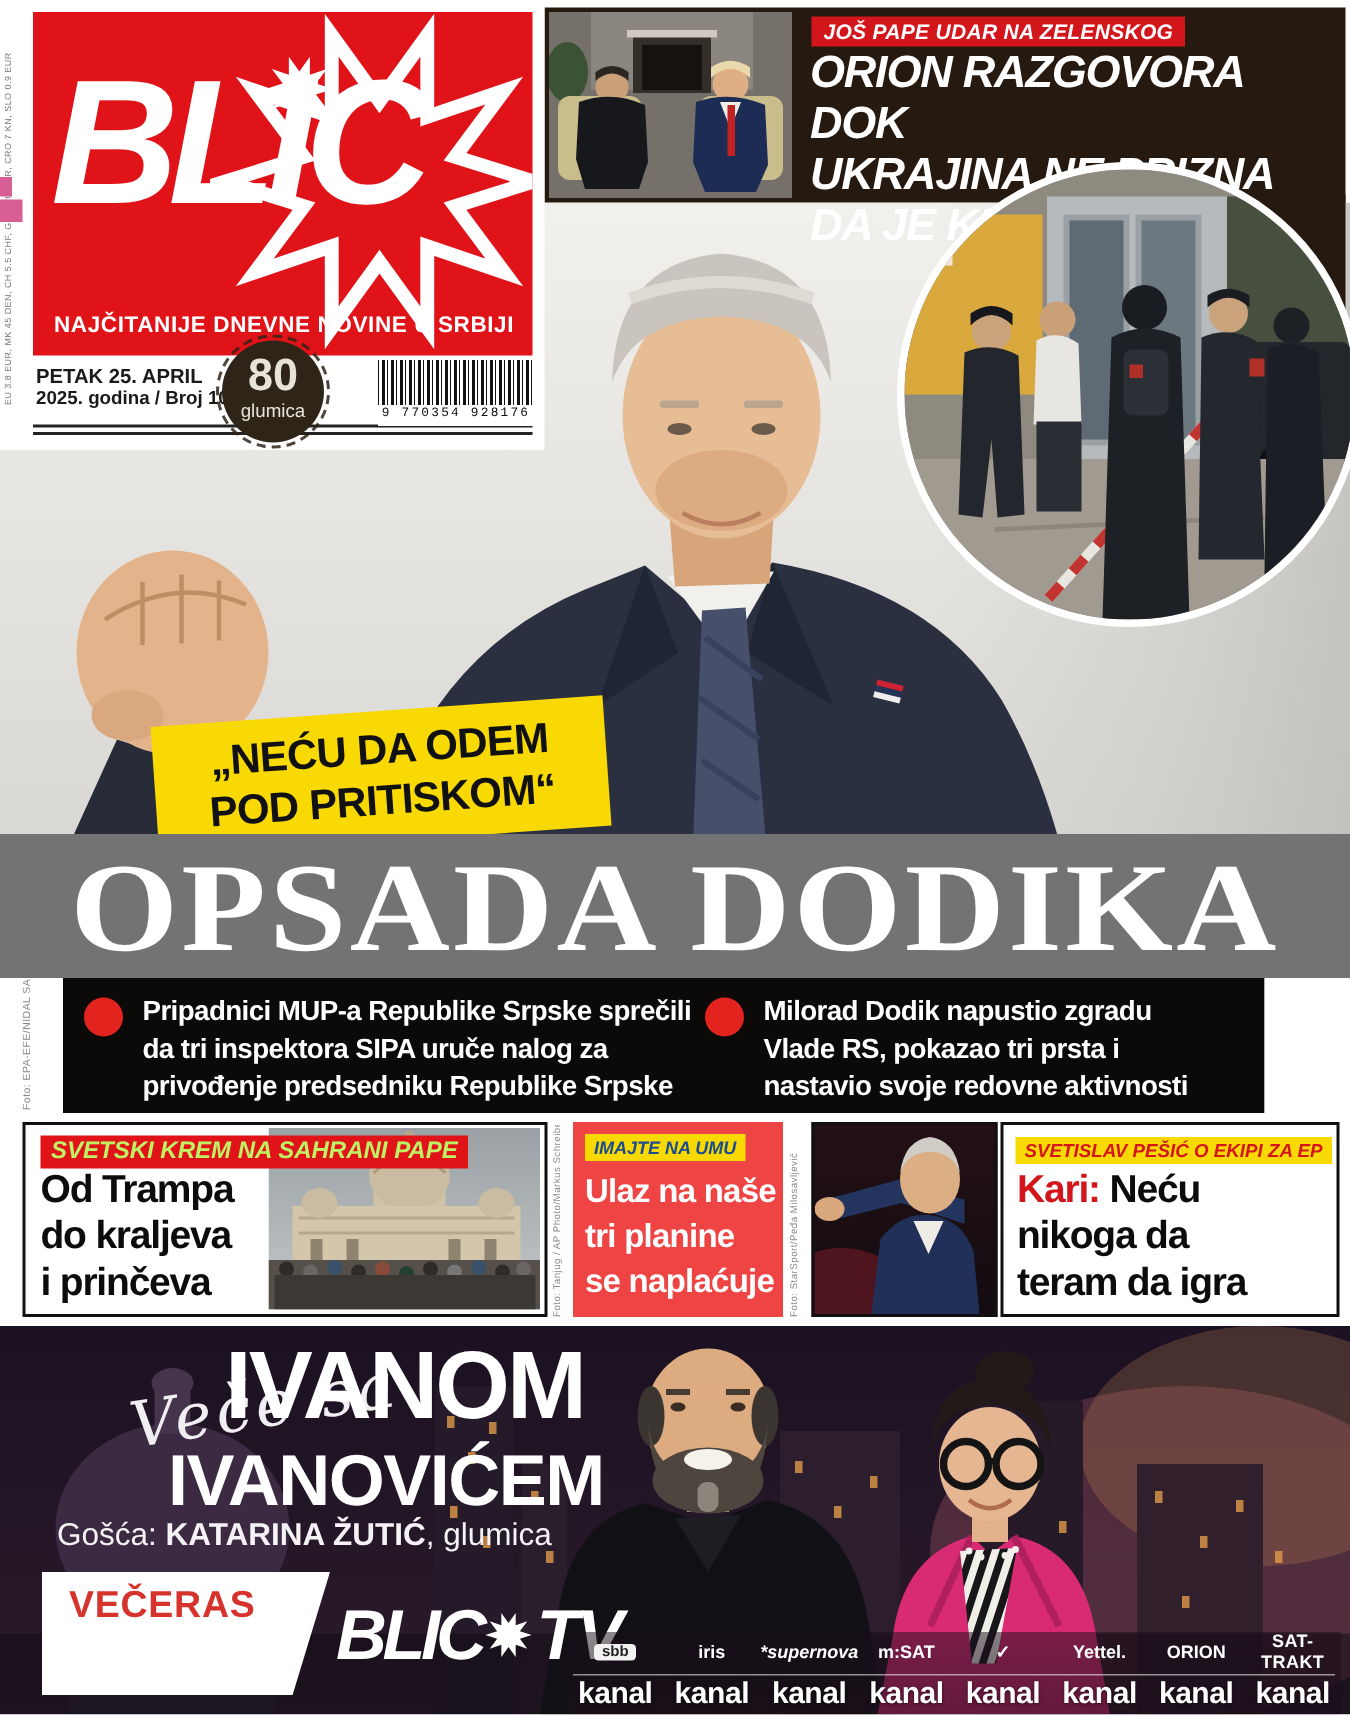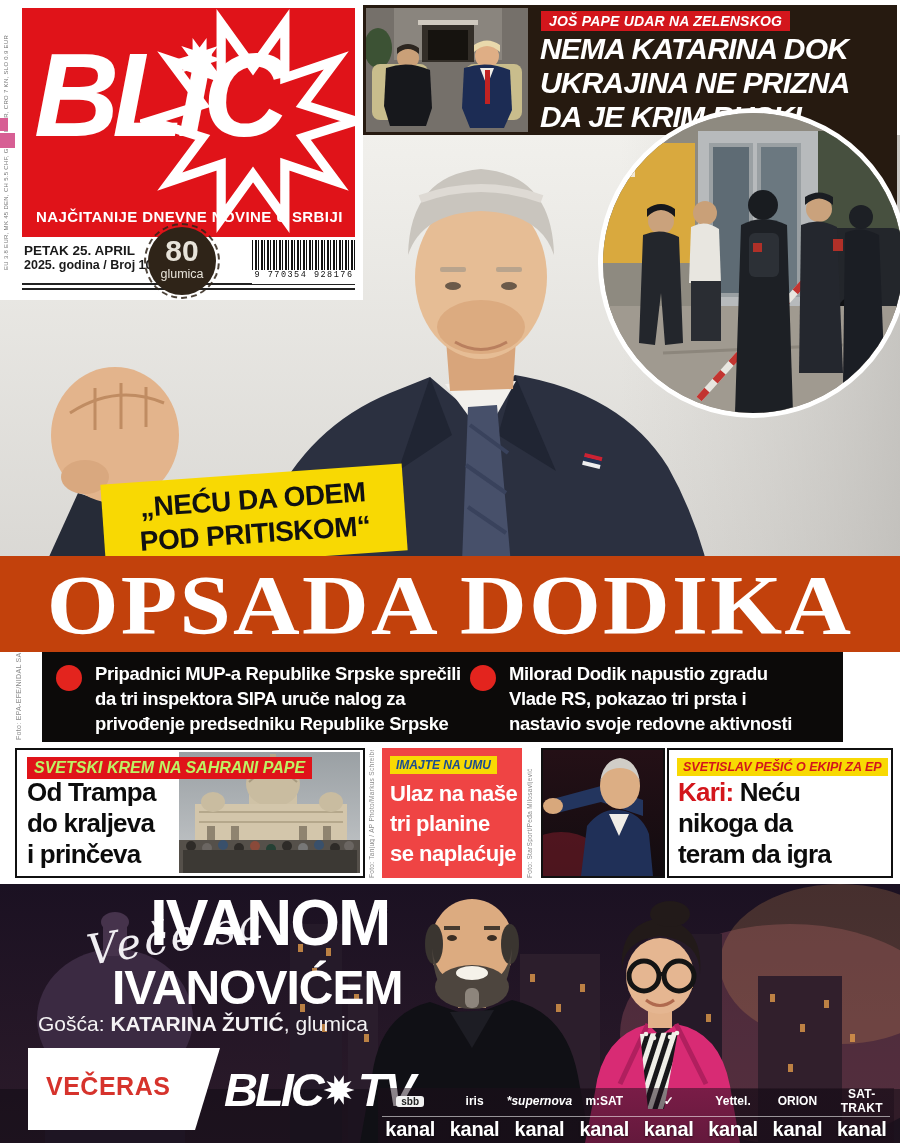--- a/index.html
+++ b/index.html
@@ -44,21 +44,21 @@
   
   #siege-photo{left:598px;top:108px;width:300px;height:300px;border:5px solid #fff;border-radius:50%;overflow:hidden;
                background:#9a948c;z-index:4;}
 
   
   #quote-box{left:103px;top:474px;width:302px;background:#F8D903;transform:rotate(-4deg);padding:9px 0 10px;
              text-align:center;z-index:5;}
   #quote-box div{font-size:28px;line-height:34px;font-weight:900;color:#111;letter-spacing:-.5px;}
 
   
-  #headline-band{left:0;top:556px;width:900px;height:97px;background:#c2410c;z-index:6;text-align:center;}
+  #headline-band{left:0;top:556px;width:900px;height:97px;background:#737373;z-index:6;text-align:center;}
   #main-headline{font-family:"Liberation Serif","DejaVu Serif",serif;font-weight:bold;color:#fff;font-size:84px;
                  line-height:99px;letter-spacing:2px;transform:scaleX(1.1);transform-origin:center;white-space:nowrap;}
   #bullet-band{left:42px;top:652px;width:801px;height:90px;background:#0C0A09;z-index:6;}
   #credit-strip{left:0;top:652px;width:42px;height:90px;background:#fff;z-index:6;}
   #credit-strip .vtext{position:absolute;left:15px;top:0;height:88px;font-size:7px;}
   #right-white{left:843px;top:652px;width:57px;height:91px;background:#fff;z-index:6;}
   .bullet{position:absolute;top:9px;display:flex;}
   .bullet .dot{width:26px;height:26px;border-radius:50%;background:#E3241E;margin-top:4px;flex:none;}
   .bullet .bl{margin-left:13px;color:#fff;font-weight:800;font-size:18.5px;line-height:25px;letter-spacing:-.4px;white-space:nowrap;}
   #bullet-left{left:14px;}
@@ -87,21 +87,21 @@
   
   #tv-band{left:0;top:884px;width:900px;height:259px;background:#1b1122;overflow:hidden;}
   #tv-script{position:absolute;left:86px;top:912px;z-index:8;color:#f0eef2;font-family:"DejaVu Serif",serif;
              font-style:italic;font-size:42px;letter-spacing:3px;transform:rotate(-9deg);}
   #tv-name1{position:absolute;left:150px;top:886px;z-index:8;color:#fff;font-weight:900;font-size:64px;letter-spacing:-2px;}
   #tv-name2{position:absolute;left:112px;top:960px;z-index:8;color:#fff;font-weight:900;font-size:48px;letter-spacing:-1px;}
   #tv-guest{position:absolute;left:38px;top:1012px;z-index:8;color:#f4f2f4;font-size:21px;}
   #tv-guest b{font-weight:800;}
   #tonight-box{position:absolute;left:28px;top:1048px;width:192px;height:82px;background:#fff;z-index:8;
                clip-path:polygon(0 0,100% 0,87% 100%,0 100%);padding-left:18px;box-sizing:border-box;}
-  #tonight-box .w{color:#d6332c;font-weight:800;font-size:25px;margin-top:24px;letter-spacing:.5px;}
+  #tonight-box .w{color:#d6332c;font-weight:800;font-size:25px;margin-top:8px;letter-spacing:.5px;}
   #tonight-box .t{color:#d6332c;font-weight:900;font-size:45px;line-height:42px;letter-spacing:1px;}
   #blictv{position:absolute;left:224px;top:1062px;z-index:8;display:flex;align-items:center;color:#fff;}
   #blictv .b{font-size:47px;font-weight:900;font-style:italic;letter-spacing:-3px;}
   #blictv .t{font-size:47px;font-weight:900;font-style:italic;letter-spacing:-2px;margin-left:2px;}
   #channel-bar{position:absolute;left:378px;top:1088px;width:516px;height:55px;z-index:9;
                background:linear-gradient(180deg,rgba(28,14,26,.50),rgba(28,14,26,.62));display:flex;}
   #channel-bar .rule{position:absolute;left:4px;right:4px;top:28px;height:1px;background:rgba(255,255,255,.55);}
   .chan{flex:1;text-align:center;color:#fff;}
   .chan .op{height:26px;display:flex;align-items:center;justify-content:center;font-weight:700;font-size:12px;}
   .chan .kn{font-weight:700;font-size:20px;letter-spacing:-.3px;margin-top:4px;text-shadow:0 1px 2px rgba(0,0,0,.6);}
@@ -208,21 +208,21 @@
         <path d="M20,60 Q42,52 64,62 L66,100 L60,118 L24,118 L18,98 Z" fill="#17181c"></path>
         <circle cx="121" cy="48" r="12" fill="#dfae85"></circle>
         <path d="M108,44 q13,-12 26,0 l0,-7 q-13,-9 -26,0 Z" fill="#e9d9ac"></path>
         <path d="M98,60 Q121,52 144,62 L146,102 L138,120 L104,120 L96,100 Z" fill="#1c2c54"></path>
         <polygon points="114,60 128,60 121,78" fill="#f0ede7"></polygon>
         <rect x="119" y="62" width="5" height="34" fill="#c12222"></rect>
       </svg>
     </div>
     <div id="ukraine-kicker">JOŠ PAPE UDAR NA ZELENSKOG</div>
     <div id="ukraine-headline">
-      <div>NEMA KATARINA DOK</div>
+      <div>ORION RAZGOVORA DOK</div>
       <div>UKRAJINA NE PRIZNA</div>
       <div>DA JE KRIM RUSKI</div>
     </div>
   </div>
   <div class="abs" id="brown-corner"></div>
 
   <div class="abs" id="siege-photo">
     <svg width="300" height="300" viewBox="0 0 300 300">
       <rect width="300" height="200" fill="#8e8a80"></rect>
       <rect x="0" y="30" width="92" height="120" fill="#d9a93e"></rect>

